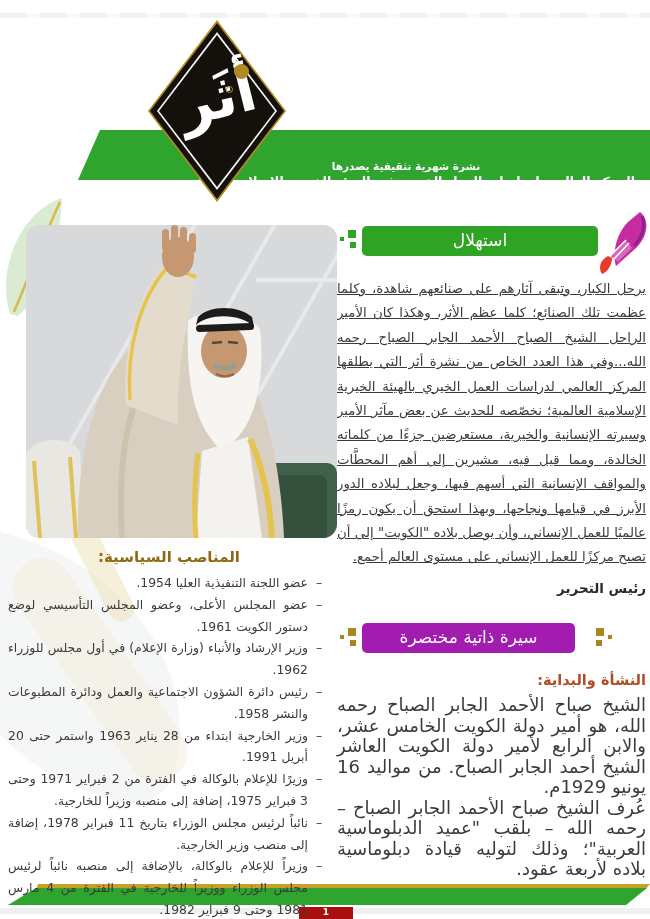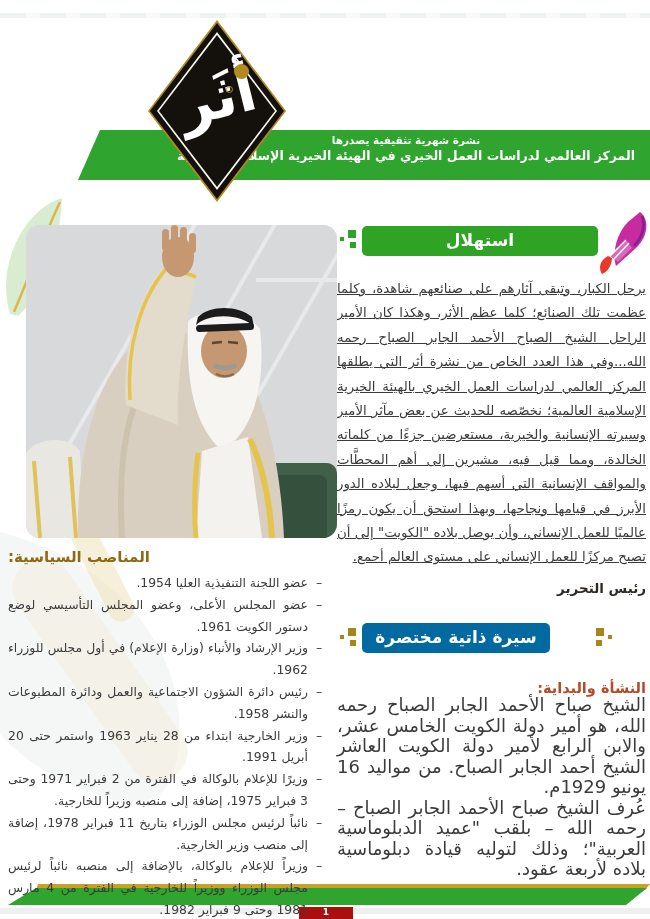--- a/index.html
+++ b/index.html
@@ -13,41 +13,41 @@
 
   
   .gold-banner { position:absolute; left:32px; top:73px; width:618px; height:57px;
     background:#b18b21; clip-path:polygon(28px 0,100% 0,100% 100%,0 100%); }
   .gold-banner .title { position:absolute; left:255px; right:10px; top:14px;
     text-align:center; color:#fff; font-weight:bold; font-size:20px; letter-spacing:0; }
   .green-banner { position:absolute; left:78px; top:130px; width:572px; height:50px;
     background:#2fa42e; clip-path:polygon(22px 0,100% 0,100% 100%,0 100%);
     color:#fff; text-align:center; }
   .green-banner .inner { position:absolute; left:90px; right:6px; top:4px; }
-  .green-banner .l1 { font-size:10.5px; font-weight:bold; }
+  .green-banner .l1 { font-size:10.5px; font-weight:bold;margin-top:26px; }
   .green-banner .l2 { font-size:12.5px; font-weight:bold; margin-top:2px; }
   .green-banner .l3 { font-size:10.5px; font-weight:bold; margin-top:3px; }
 
   
   .logo { position:absolute; left:148px; top:20px; width:138px; height:182px; z-index:5; }
   .logo .d { position:absolute; clip-path:polygon(50% 0,100% 50%,50% 100%,0 50%); }
   .d1 { left:0; top:0; right:0; bottom:0; background:#b18b21; }
   .d2 { left:2px; top:3px; right:2px; bottom:3px; background:#14100b; }
   .d3 { left:9px; top:12px; right:9px; bottom:12px; background:#f8f6f2; }
   .d4 { left:11px; top:15px; right:11px; bottom:15px; background:#14100b; }
   .logo .cal { position:absolute; left:0; right:0; top:44px; text-align:center;
     color:#ffffff; font-size:58px; font-weight:bold; transform:rotate(-14deg); }
   .logo .dot { position:absolute; left:86px; top:44px; width:15px; height:15px; border-radius:50%; background:#b18b21; }
   .logo .ring { position:absolute; left:78px; top:66px; width:7px; height:7px; border-radius:50%; border:1.5px solid #b18b21; }
 
   
   .sec-banner { position:absolute; height:30px; border-radius:5px; color:#fff;
-    font-weight:bold; font-size:17px; text-align:center; line-height:29px; }
+    font-weight:normal; font-size:17px; text-align:center; line-height:29px; }
   .estihlal-banner { left:362px; width:236px; top:226px; background:#2ea324; }
-  .sira-banner { left:362px; width:188px; top:623px; background:#0369a1; }
+  .sira-banner { left:362px; width:213px; top:623px; background:#a21caf; }
   .sq { position:absolute; }
   .sq i { position:absolute; display:block; }
   .sq-green i { background:#2ea324; }
   .sq-gold i { background:#a8861c; }
   .sq .a { width:8px; height:8px; left:8px; top:0; }
   .sq .b { width:6px; height:6px; left:10px; top:12px; }
   .sq .c { width:4px; height:4px; left:0; top:7px; }
 
   
   .quill { position:absolute; left:596px; top:210px; width:54px; height:66px; z-index:4; }
@@ -68,30 +68,30 @@
   .wm-leaf { left:0; top:194px; }
   .wm-ribbon1 { left:18px; top:540px; width:150px; height:26px; background:#efe3bd;
     opacity:.55; transform:rotate(63deg); border-radius:12px; }
   .wm-ribbon2 { left:-30px; top:640px; width:260px; height:60px; background:#f2ecd9;
     opacity:.5; transform:rotate(55deg); border-radius:30px; }
   .wm-wing { left:-60px; top:560px; width:260px; height:220px; background:#f1f2f2;
     opacity:.7; border-radius:10% 90% 20% 80%; transform:rotate(18deg); }
 
   
   .positions-heading { position:absolute; left:8px; top:548px; width:322px;
-    text-align:left; font-size:15px; font-weight:bold; color:#8f6a12; z-index:2; }
+    text-align:center; font-size:15px; font-weight:bold; color:#8f6a12; z-index:2; }
   .positions { position:absolute; left:8px; top:572px; width:322px; z-index:2; }
   .positions .li { display:flex; direction:rtl; font-size:12.4px; line-height:21.8px;
     color:#3b3b3b; }
   .positions .dash { width:22px; flex:0 0 22px; text-align:center; color:#3b3b3b; }
   .positions .txt { flex:1; text-align:justify; text-justify:inter-word; }
 
   
   .nashaa-heading { position:absolute; left:337px; top:672px; width:309px;
-    text-align:right; font-size:14.5px; font-weight:bold; color:#b44b28;margin-top:8px; }
+    text-align:right; font-size:14.5px; font-weight:bold; color:#b44b28; }
   .bio-list { position:absolute; left:337px; top:695px; width:309px; }
   .bio-list p { font-size:18px; line-height:20.5px; color:#3b3b3b;
     text-align:justify; text-justify:inter-word; margin:0; }
 
   
   .footer-bar { position:absolute; left:0; top:886px; width:650px; height:20px;
     background:#2fa42e;
     clip-path:polygon(36px 2px,647px 2px,626px 19px,8px 19px); }
   .footer-bar-gold { position:absolute; left:0; top:884px; width:650px; height:20px;
     background:#c8a02a;

